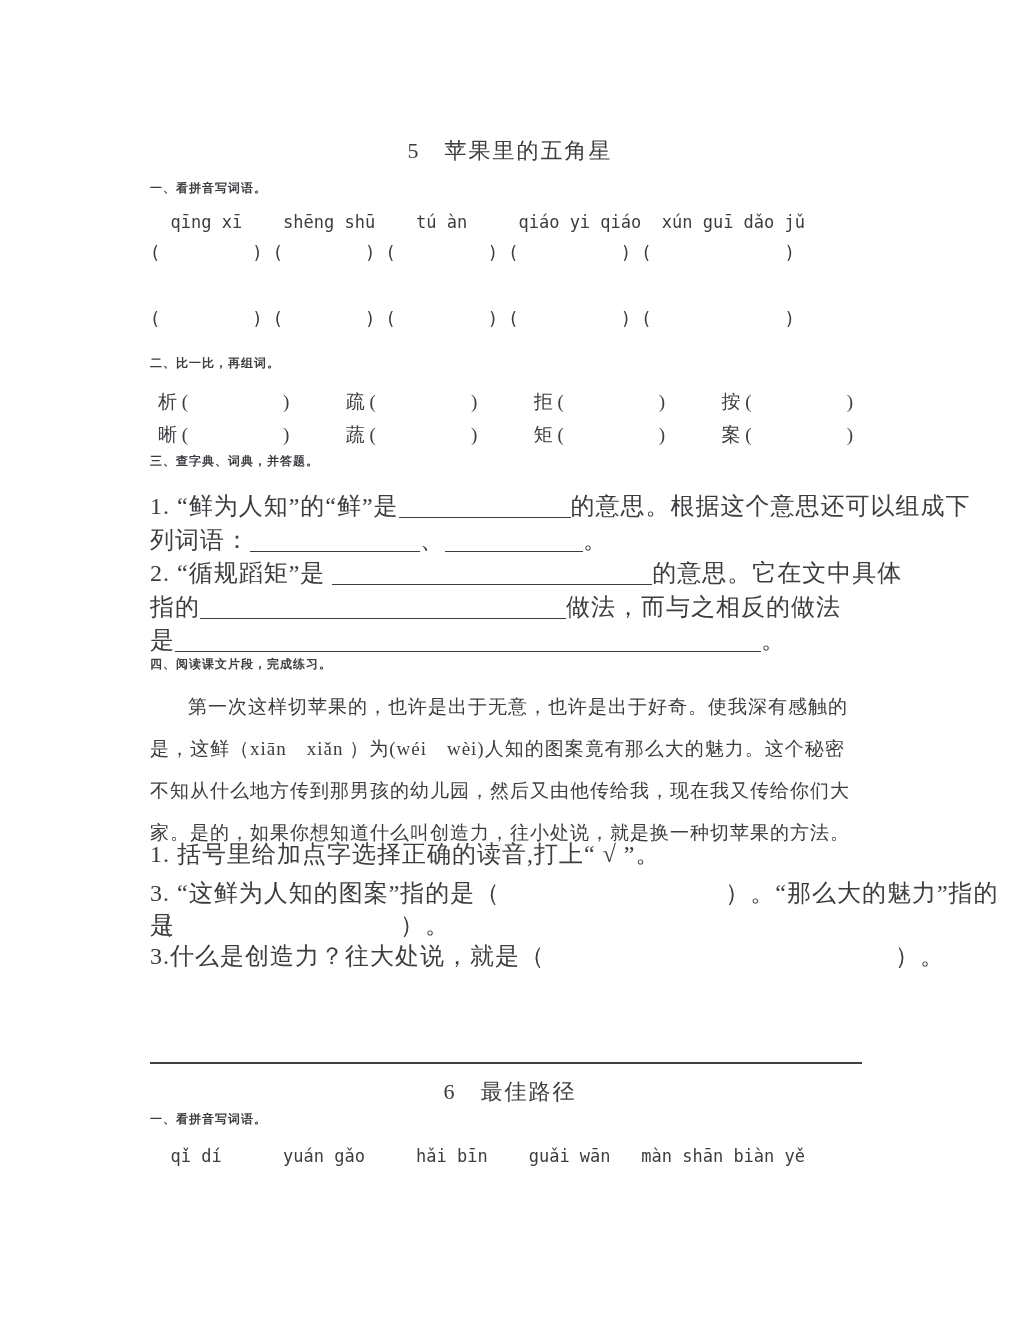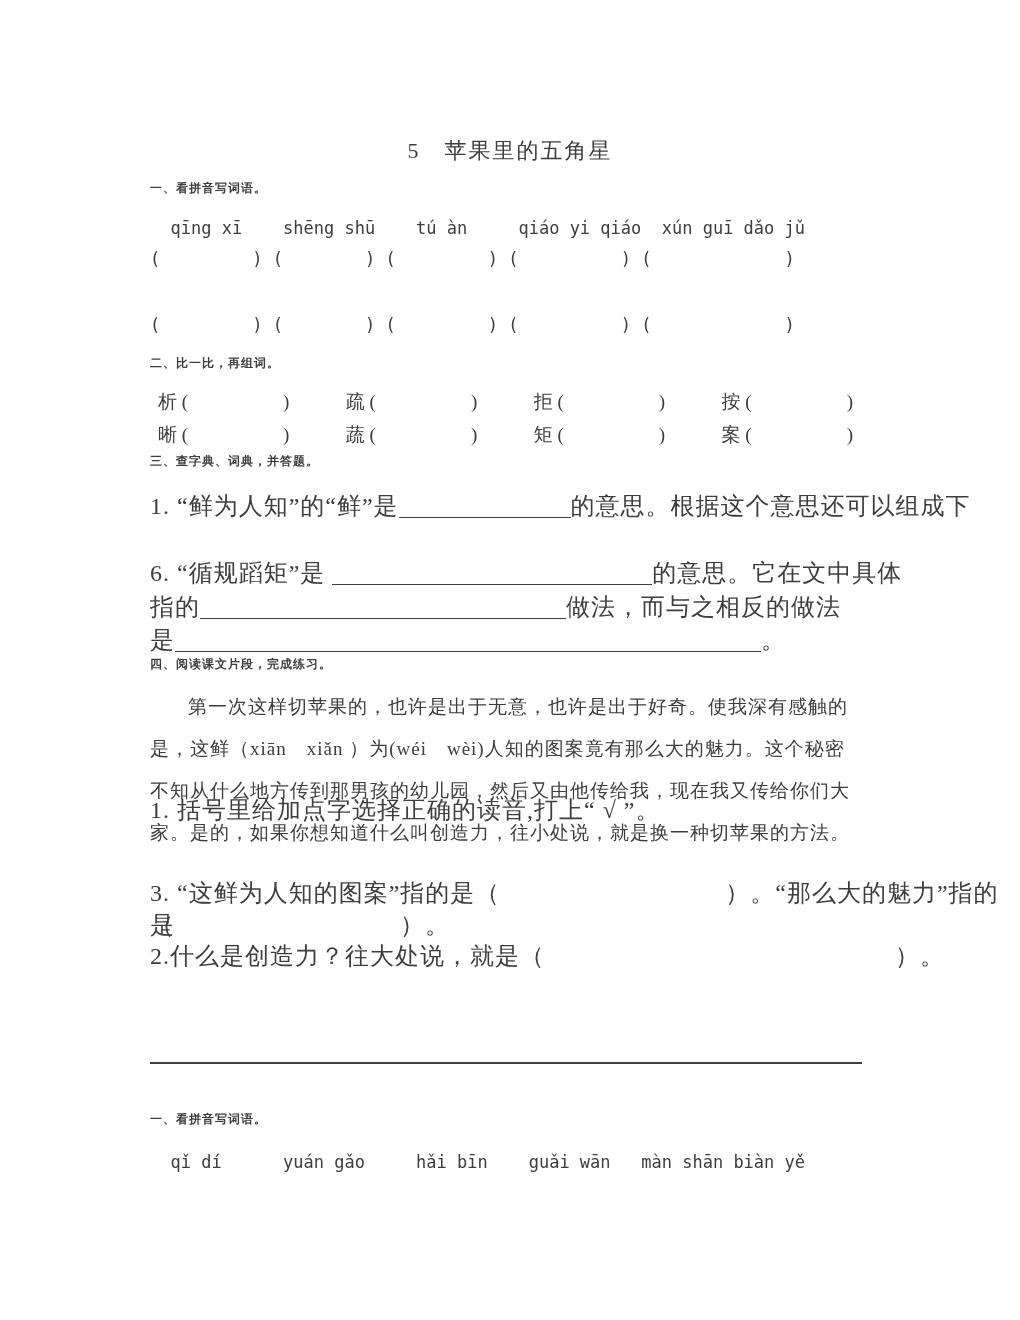--- a/index.html
+++ b/index.html
@@ -25,21 +25,20 @@
     font-family: "Liberation Sans", "DejaVu Sans", sans-serif;
     font-weight: bold;
     font-size: 12px;
     letter-spacing: 1px;
     white-space: pre-wrap;
   }
   .pinyin {
     font-family: "DejaVu Sans Mono", "Liberation Mono", monospace;
     font-size: 17px;
     white-space: pre;
-    margin-top: 6px;
   }
   .line {
     font-size: 24px;
     letter-spacing: 1px;
     white-space: pre-wrap;
   }
   .cmp-row {
     display: flex;
     justify-content: space-between;
     left: 158px;
@@ -102,30 +101,32 @@
   </div>
   <div class="abs cmp-row" style="top:422px">
     <span>晰 (　　　　　)</span>
     <span>蔬 (　　　　　)</span>
     <span>矩 (　　　　　)</span>
     <span>案 (　　　　　)</span>
   </div>
 
   <div class="abs heading" style="top:453px">三、查字典、词典，并答题。</div>
   <div class="abs line" style="top:490px"><span>1. “鲜为人知”的“鲜”是</span><span class="bl bl-a"></span><span>的意思。根据这个意思还可以组成下</span></div>
-  <div class="abs line" style="top:557px"><span>6. “循规蹈矩”是 </span><span class="bl bl-d"></span><span>的意思。它在文中具体</span></div>
+  <div class="abs line" style="top:524px"><span>列词语：</span><span class="bl bl-b"></span><span>、</span><span class="bl bl-c"></span><span>。</span></div>
+  <div class="abs line" style="top:557px"><span>2. “循规蹈矩”是 </span><span class="bl bl-d"></span><span>的意思。它在文中具体</span></div>
   <div class="abs line" style="top:591px"><span>指的</span><span class="bl bl-e"></span><span>做法，而与之相反的做法</span></div>
   <div class="abs line" style="top:624px"><span>是</span><span class="bl bl-f"></span><span>。</span></div>
 
   <div class="abs para" style="top:686px">第一次这样切苹果的，也许是出于无意，也许是出于好奇。使我深有感触的是，这鲜（xiān　xiǎn ）为(wéi　wèi)人知的图案竟有那么大的魅力。这个秘密不知从什么地方传到那男孩的幼儿园，然后又由他传给我，现在我又传给你们大家。是的，如果你想知道什么叫创造力，往小处说，就是换一种切苹果的方法。</div>
   <div class="abs heading" style="top:656px">四、阅读课文片段，完成练习。</div>
-  <div class="abs line" style="top:794px">1. 括号里给加点字选择正确的读音,打上“ √ ”。</div>
+  <div class="abs line" style="top:838px">1. 括号里给加点字选择正确的读音,打上“ √ ”。</div>
   <div class="abs line" style="top:877px">3. “这鲜为人知的图案”指的是（　　　　　　　　　）。“那么大的魅力”指的是</div>
   <div class="abs line" style="top:909px">（　　　　　　　　　）。</div>
-  <div class="abs line" style="top:940px">2.什么是创造力？往大处说，就是（　　　　　　　　　　　　　　）。</div>
+  <div class="abs line" style="top:940px">3.什么是创造力？往大处说，就是（　　　　　　　　　　　　　　）。</div>
 
 
   <hr class="abs rule" style="top:1062px">
 
+  <div class="abs title" style="top:1077px">6　最佳路径</div>
   <div class="abs heading" style="top:1111px">一、看拼音写词语。</div>
   <div class="abs pinyin" style="top:1146px">  qǐ dí      yuán gǎo     hǎi bīn    guǎi wān   màn shān biàn yě</div>
 
 </div>
 
 </body></html>

